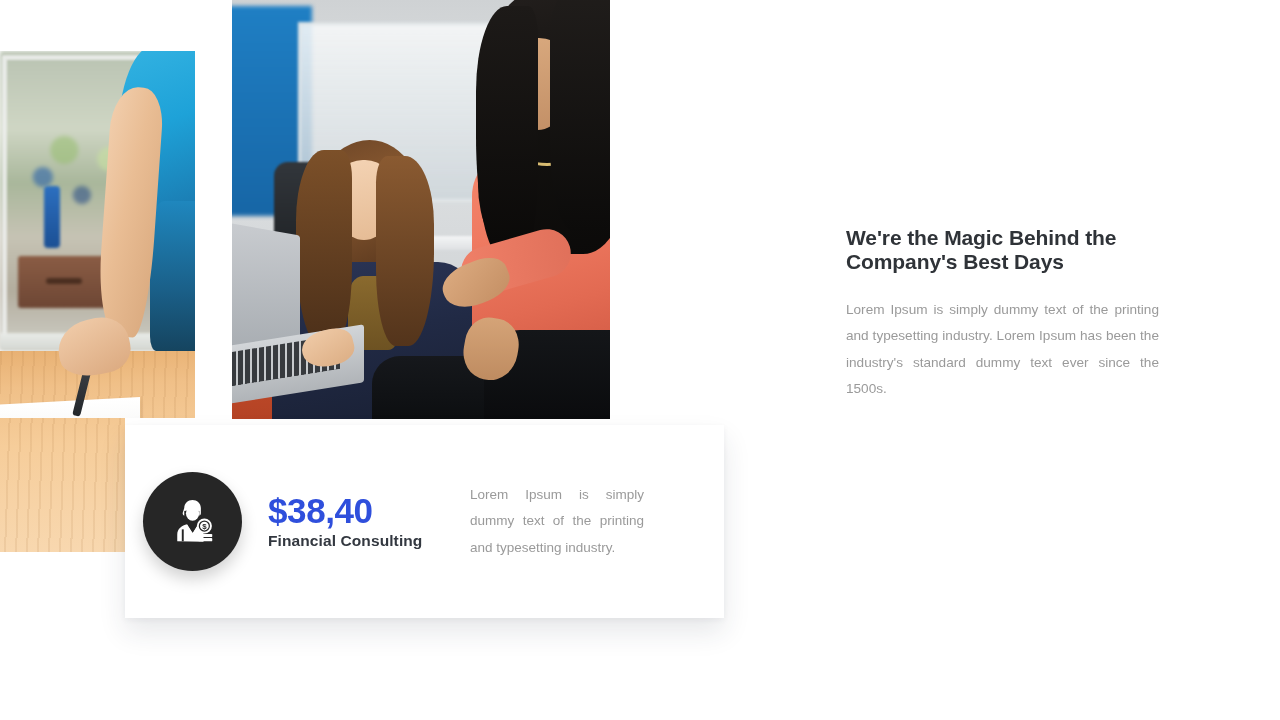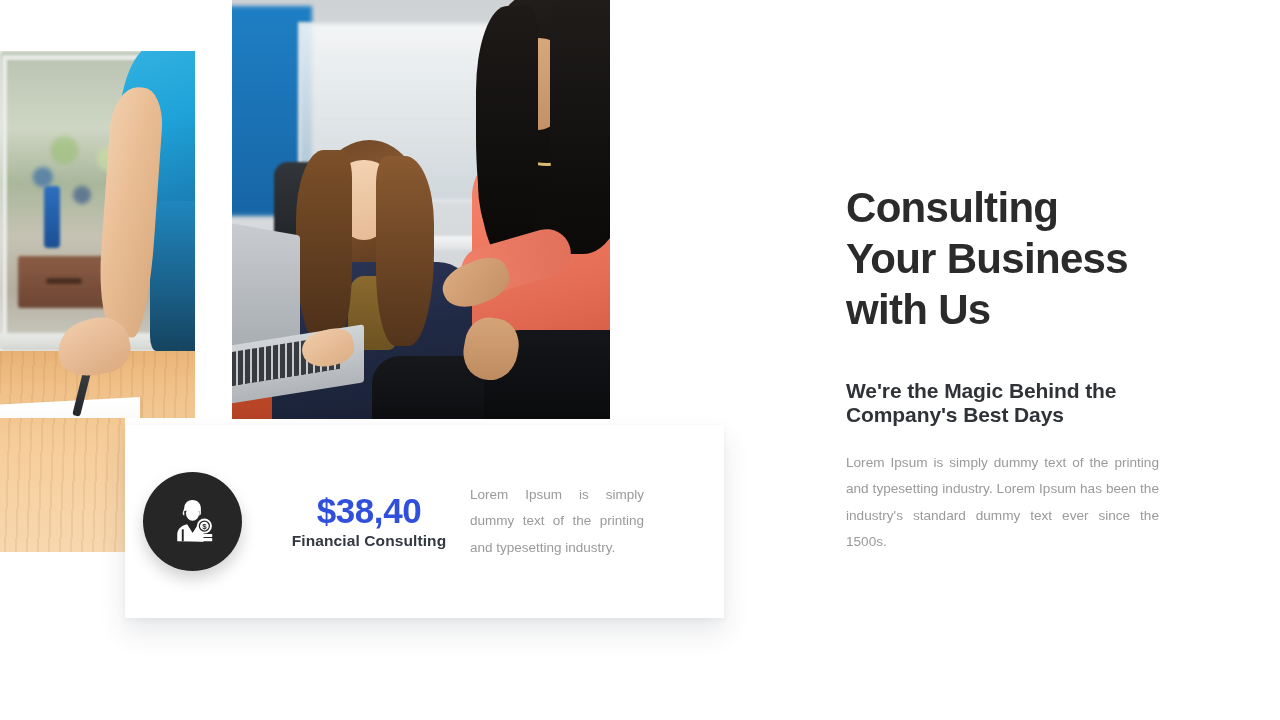--- a/index.html
+++ b/index.html
@@ -161,21 +161,21 @@
     display:flex; align-items:center;
   }
   .pc-icon-col { width:135px; display:flex; justify-content:center; align-items:center; }
   .icon-circle {
     width:99px; height:99px; border-radius:50%;
     background:#262626;
     display:flex; align-items:center; justify-content:center;
     box-shadow:0 8px 16px rgba(0,0,0,.18);
   }
   .icon-circle svg { width:56px; height:56px; display:block; }
-  .pc-price-col { width:210px; padding-left:8px;text-align:center; }
+  .pc-price-col { width:210px; padding-left:8px; }
   .price-value {
     font-size:35px; font-weight:700; color:#2f4fdc; letter-spacing:-.4px;
     line-height:1.05;
   }
   .price-label {
     margin-top:2px; font-size:15.5px; font-weight:600; color:#333840; letter-spacing:.1px;
   }
   .pc-text-col {
     width:176px; font-size:13.5px; line-height:26.5px; color:#9a9a9a;
     text-align:justify; text-justify:inter-word; padding-right:2px;
@@ -288,22 +288,17 @@
       </div>
     </div>
     <div class="pc-price-col">
       <div class="price-value">$38,40</div>
       <div class="price-label">Financial Consulting</div>
     </div>
     <div class="pc-text-col">Lorem Ipsum is simply dummy text of the printing and typesetting industry.</div>
   </div>
 
   <div class="right-col">
-    <h1 class="headline">
-      <span>Consulting</span><br>
-      <span>Your Business</span><br>
-      <span>with Us</span>
-    </h1>
     <h2 class="subhead">We're the Magic Behind the Company's Best Days</h2>
     <p class="bodytext">Lorem Ipsum is simply dummy text of the printing and typesetting industry.  Lorem Ipsum has been the industry's standard dummy text ever since the 1500s.</p>
   </div>
 
 </div>
 
 </body></html>

